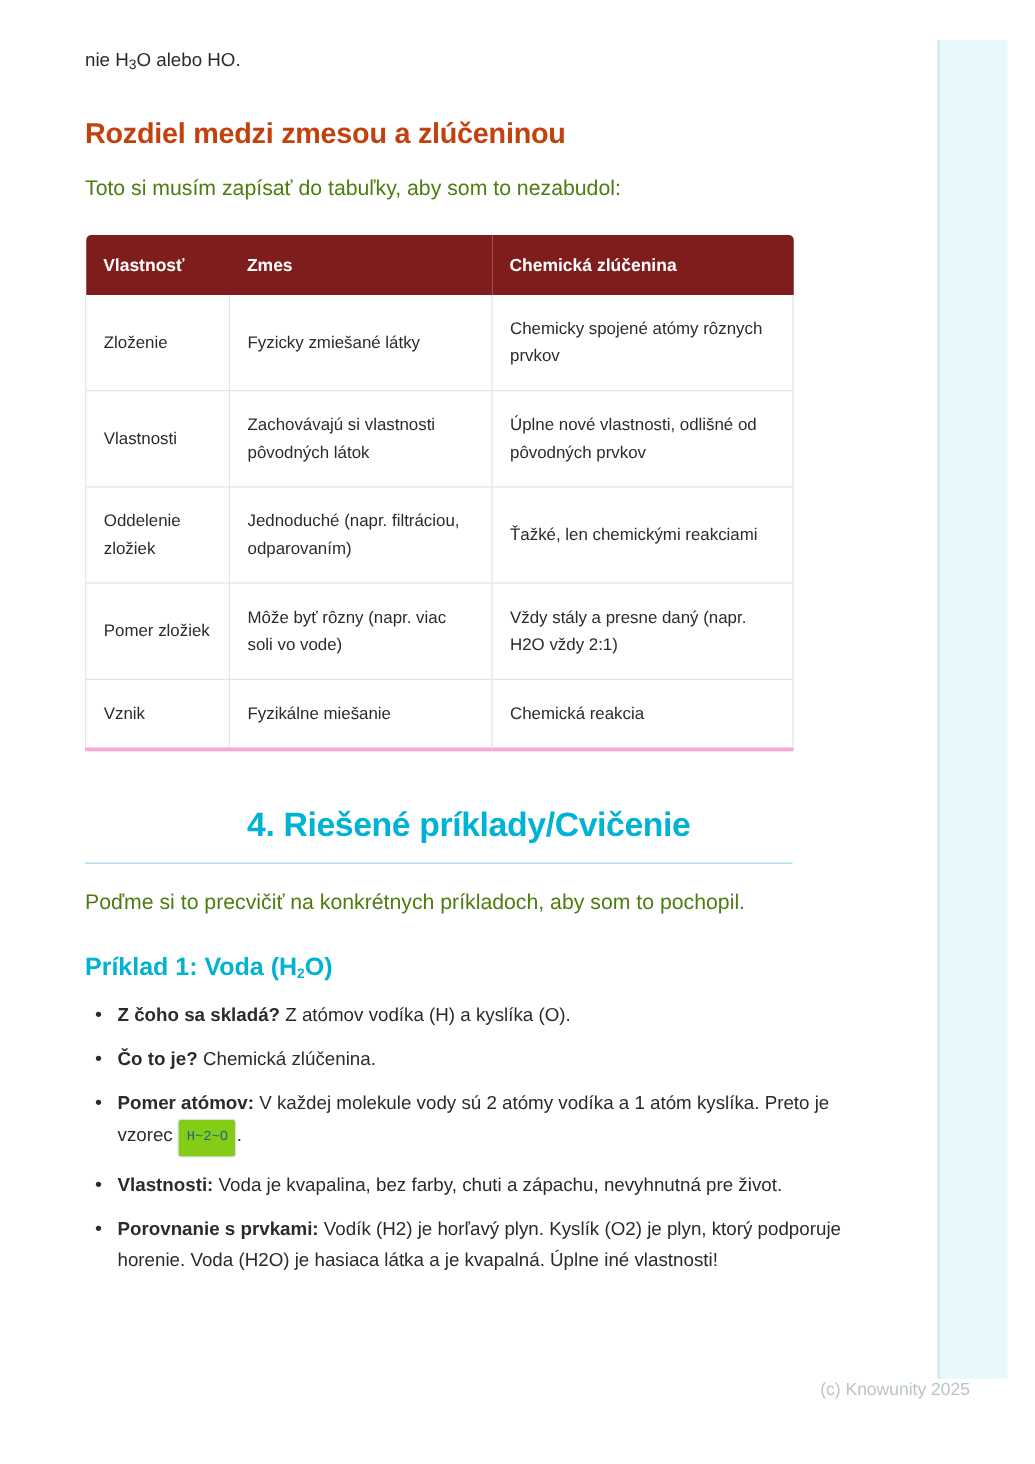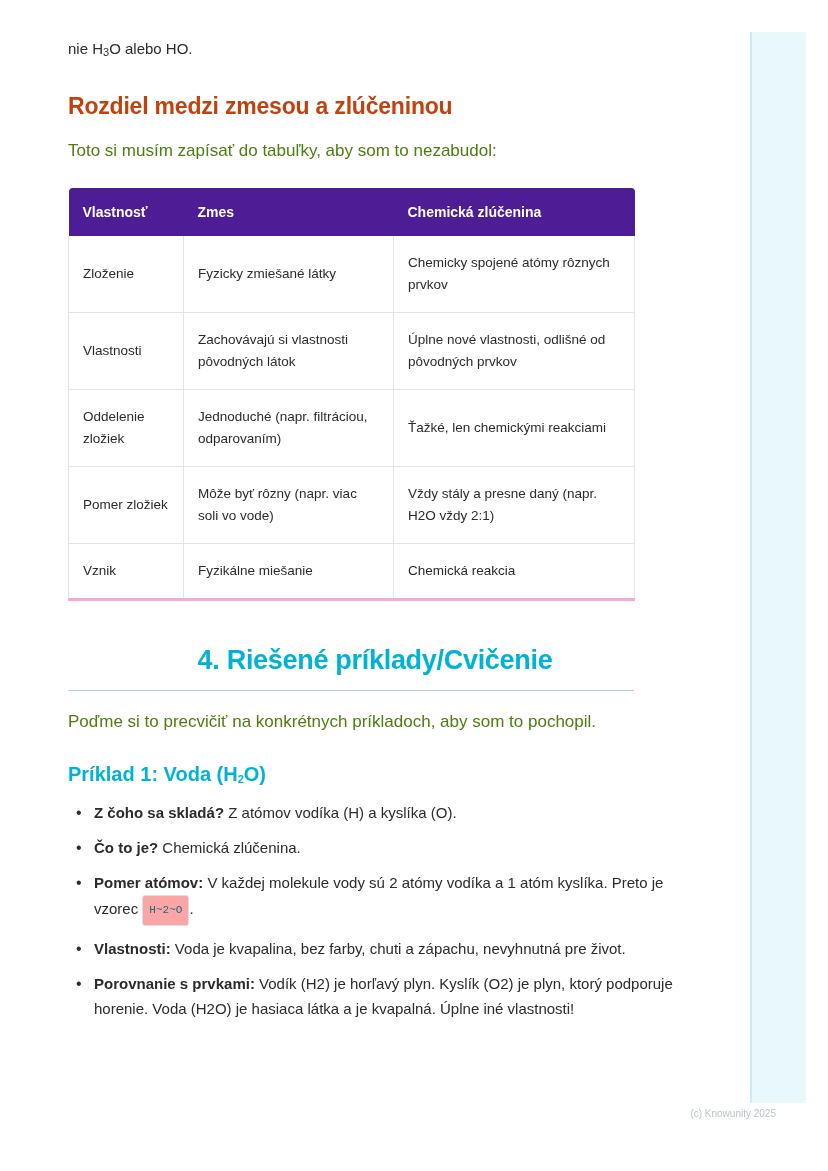--- a/index.html
+++ b/index.html
@@ -76,21 +76,21 @@
   }
 
   table.cmp {
     margin-top: 26px;
     border-collapse: collapse;
     width: 566px;
     table-layout: fixed;
     font-size: 13.5px;
   }
   table.cmp th {
-    background: #4c1d95;
+    background: #7f1d1d;
     color: #ffffff;
     font-weight: bold;
     text-align: left;
     padding: 16px 14px;
     font-size: 14px;
     border: none;
   }
   table.cmp th:first-child { border-top-left-radius: 4px; }
   table.cmp th:last-child  { border-top-right-radius: 4px; }
   table.cmp td {
@@ -146,35 +146,35 @@
     position: absolute;
     left: -14px;
     top: 0;
     color: #2b2b2b;
     font-size: 16px;
   }
   ul.bullets b { font-weight: bold; }
 
   code.formula {
     display: inline-block;
-    background: #fca5a5;
+    background: #84cc16;
     border: 1px solid #d4e3ea;
     border-radius: 3px;
     color: #1a6a86;
     font-family: "Liberation Mono", monospace;
     font-size: 11px;
     padding: 2px 6px;
     vertical-align: 1px;
   }
 
   .footer-credit {
     position: absolute;
     right: 52px;
     bottom: 52px;
-    font-size: 10px;
+    font-size: 14px;
     color: #b9c4c9;
   }
 </style>
 </head>
 <body>
 
 <div class="right-strip">
   <div class="pale"></div>
   <div class="rule"></div>
 </div>

